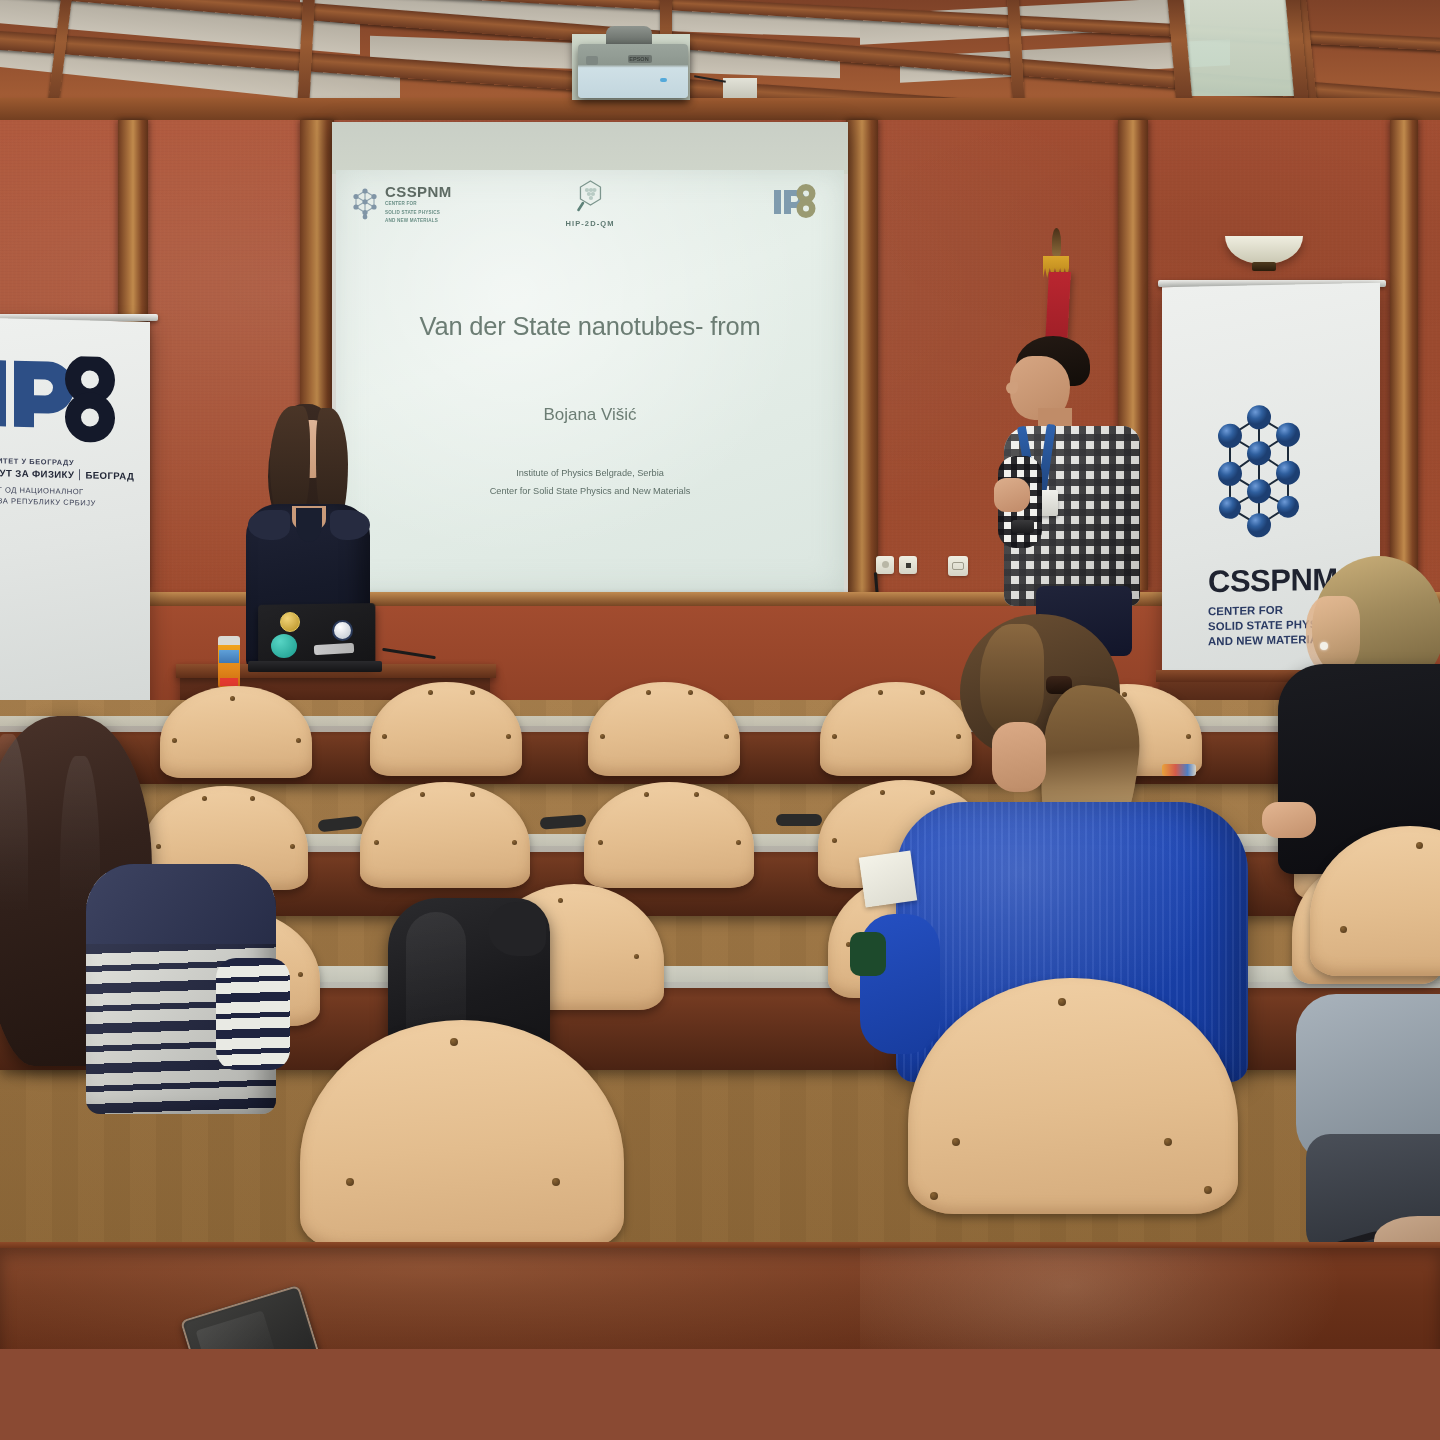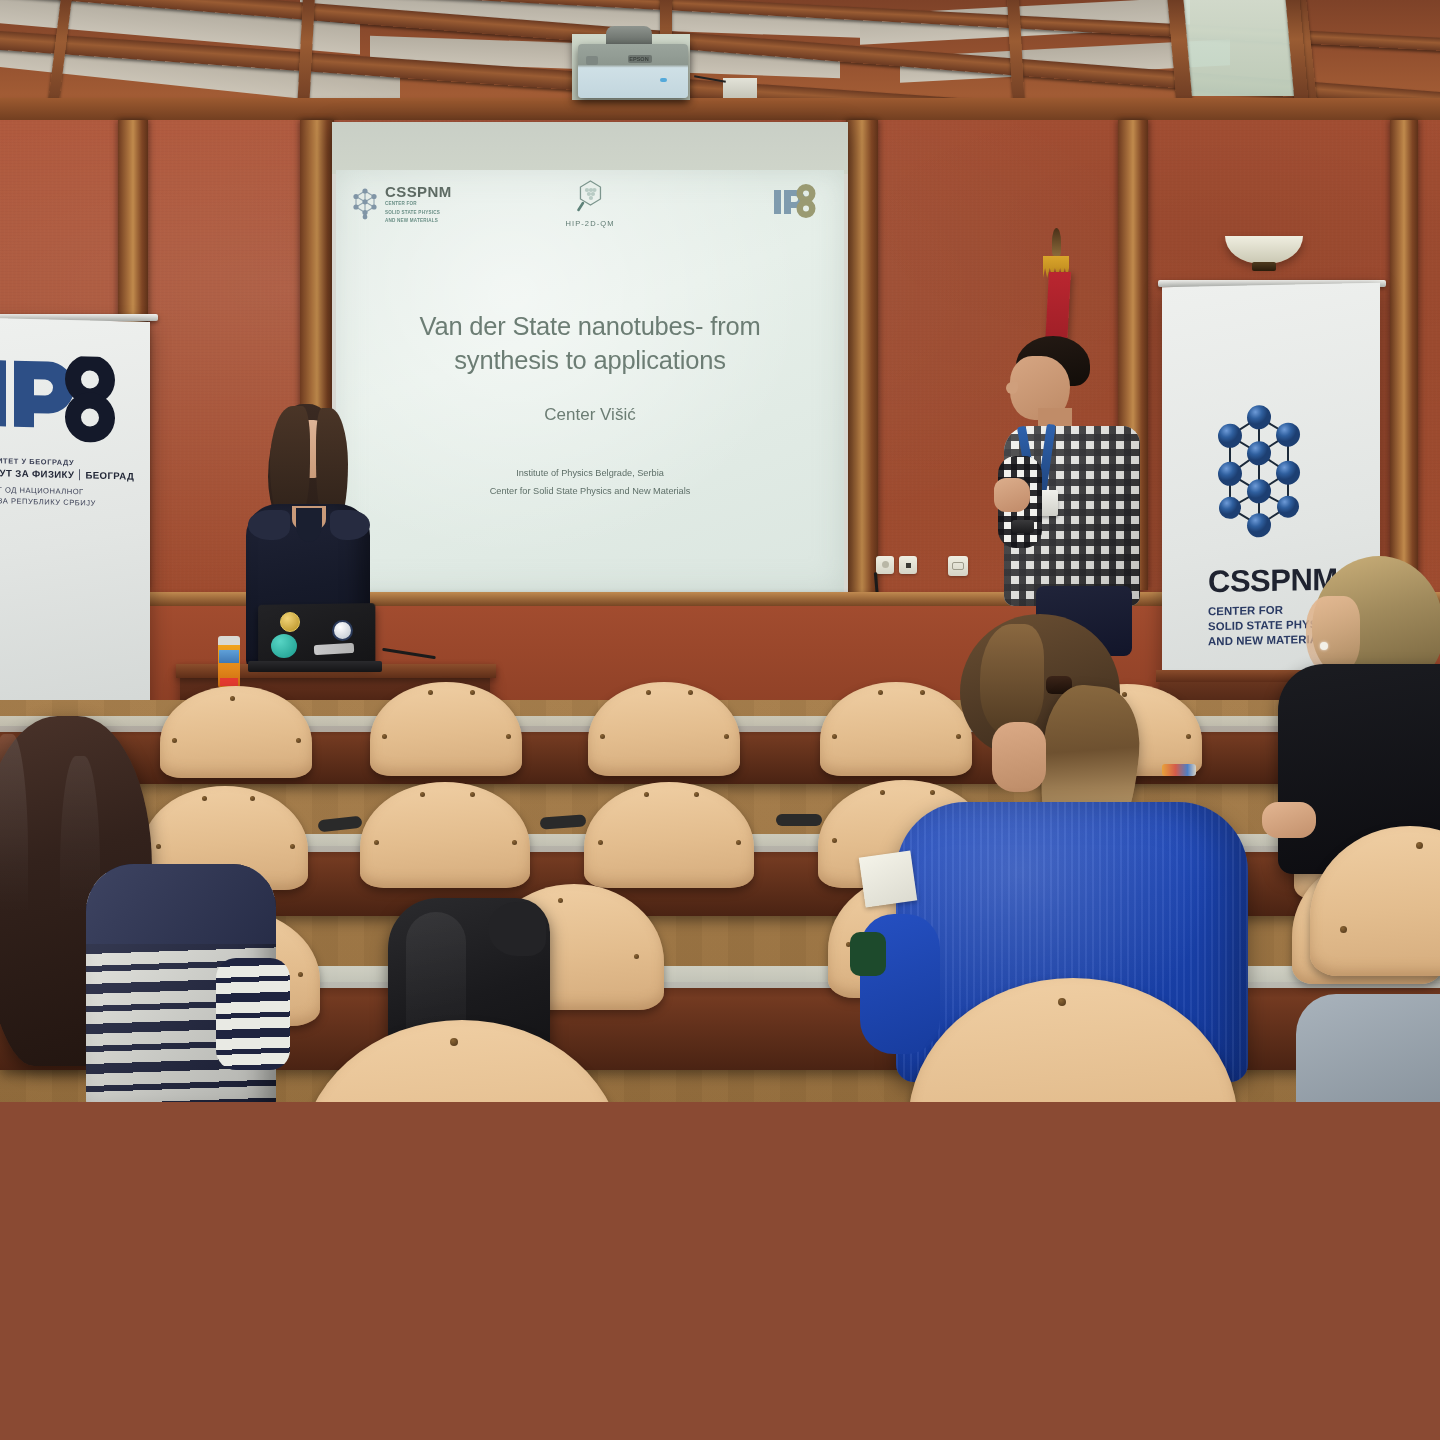--- a/index.html
+++ b/index.html
@@ -1,21 +1,21 @@
 <!DOCTYPE html>
 <html><head>
 <meta charset="utf-8">
 <style>
   * { margin:0; padding:0; box-sizing:border-box; }
   body {
     width:1440px; height:1440px; overflow:hidden;
     font-family:"Liberation Sans", sans-serif;
     background:#8a4a33;
   }
-  #scene { position:relative; width:1440px; height:1102px; overflow:hidden; }
+  #scene { position:relative; width:1440px; height:1349px; overflow:hidden; }
 
   
   .ceiling { position:absolute; left:0; top:0; width:1440px; height:120px;
              background:linear-gradient(180deg,#7e4228 0%,#93502f 45%,#ab6338 100%); overflow:hidden; }
   .beam { position:absolute; background:linear-gradient(180deg,#6b3a22,#9a5c33 40%,#6b3a22);
           box-shadow:0 2px 3px rgba(0,0,0,.45); }
   .panelcut { position:absolute; background:linear-gradient(180deg,#b9b9ae,#cfcfc4);
               opacity:.9; }
   .cornice { position:absolute; left:0; top:98px; width:1440px; height:26px;
              background:linear-gradient(180deg,#8a4a28,#6d3a1e 55%,#norm, #7b4124);
@@ -51,21 +51,21 @@
      background:linear-gradient(160deg,#dfe9e3 0%,#e6efe9 40%,#dbe6e0 100%);
      box-shadow:inset 0 0 30px rgba(160,175,165,.35); overflow:hidden; }
   .slide-glow { position:absolute; inset:0;
      background:radial-gradient(ellipse at 35% 30%, rgba(255,255,255,.55), transparent 62%); }
 
   .slide-logos { position:absolute; left:0; top:8px; width:100%; height:60px; }
   .logo-csspnm { position:absolute; left:14px; top:6px; display:flex; align-items:center; gap:5px; }
   .csspnm-txt { display:flex; flex-direction:column; line-height:1; }
   .csspnm-name { font-size:15px; font-weight:700; color:#5d6a63; letter-spacing:.4px; }
   .csspnm-sub { font-size:4.6px; font-weight:700; color:#6a8f86; letter-spacing:.2px; line-height:1.45; margin-top:2px;}
-  .logo-hip { position:absolute; left:50%; transform:translateX(-50%); top:0; text-align:center; }
+  .logo-hip { position:absolute; left:50%; transform:translateX(-50%); top:0; text-align:center;font-weight:bold; }
   .hip-label { font-size:7.5px; color:#5f7a72; letter-spacing:1.1px; margin-top:1px; }
   .logo-ipb { position:absolute; right:16px; top:4px; }
 
   .slide-title { position:absolute; left:30px; right:30px; top:140px; text-align:center;
      font-size:25.5px; line-height:1.32; color:#6c7d74; font-weight:400; letter-spacing:-.2px;}
   .slide-author { position:absolute; left:0; right:0; top:235px; text-align:center;
      font-size:17px; color:#6c7d74; }
   .slide-aff { position:absolute; left:0; right:0; top:295px; text-align:center;
      font-size:9.2px; line-height:1.95; color:#5e6f68; }
 
@@ -236,23 +236,22 @@
             <g fill="#9a9a72">
               <path d="M34 2 a9.5 9.5 0 1 1 0 19 a9.5 9.5 0 1 1 0 -19 z M34 8.5 a3 3 0 1 0 0 6 a3 3 0 1 0 0 -6z"></path>
               <path d="M34 17 a9.5 9.5 0 1 1 0 19 a9.5 9.5 0 1 1 0 -19 z M34 23.5 a3 3 0 1 0 0 6 a3 3 0 1 0 0 -6z"></path>
             </g>
           </svg>
         </div>
       </div>
 
       <div class="slide-title">
         <div>Van der State nanotubes- from</div>
-        <div>synthesis to applications</div>
       </div>
-      <div class="slide-author">Center Višić</div>
+      <div class="slide-author">Bojana Višić</div>
       <div class="slide-aff">
         <div>Institute of Physics Belgrade, Serbia</div>
         <div>Center for Solid State Physics and New Materials</div>
       </div>
     </div>
   </div>
 
   <div class="sh" style="left:1052px;top:228px;width:9px;height:28px;background:linear-gradient(180deg,#4a3018,#8a6a3a);border-radius:50% 50% 20% 20%;"></div>
   <div class="sh" style="left:1043px;top:256px;width:26px;height:22px;background:linear-gradient(180deg,#d9a52b,#b9851c);clip-path:polygon(0 0,100% 0,100% 55%,92% 100%,84% 55%,74% 100%,66% 55%,56% 100%,46% 55%,36% 100%,26% 55%,16% 100%,8% 55%,0 100%);"></div>
   <div class="sh" style="left:1046px;top:272px;width:22px;height:112px;background:linear-gradient(180deg,#ba2630,#8f1b22);transform:skewX(-3deg);box-shadow:2px 2px 6px rgba(0,0,0,.3);"></div>

